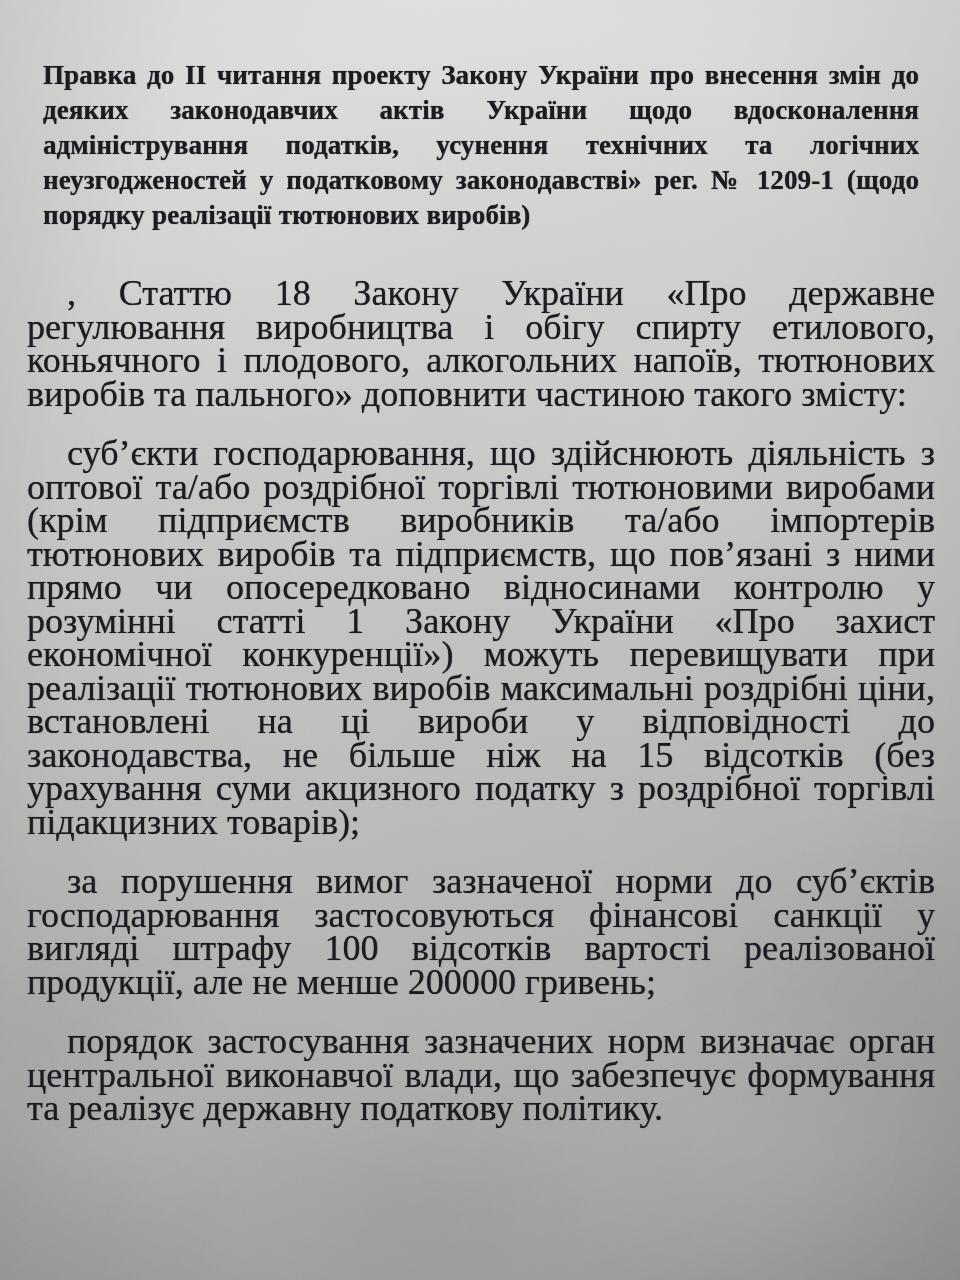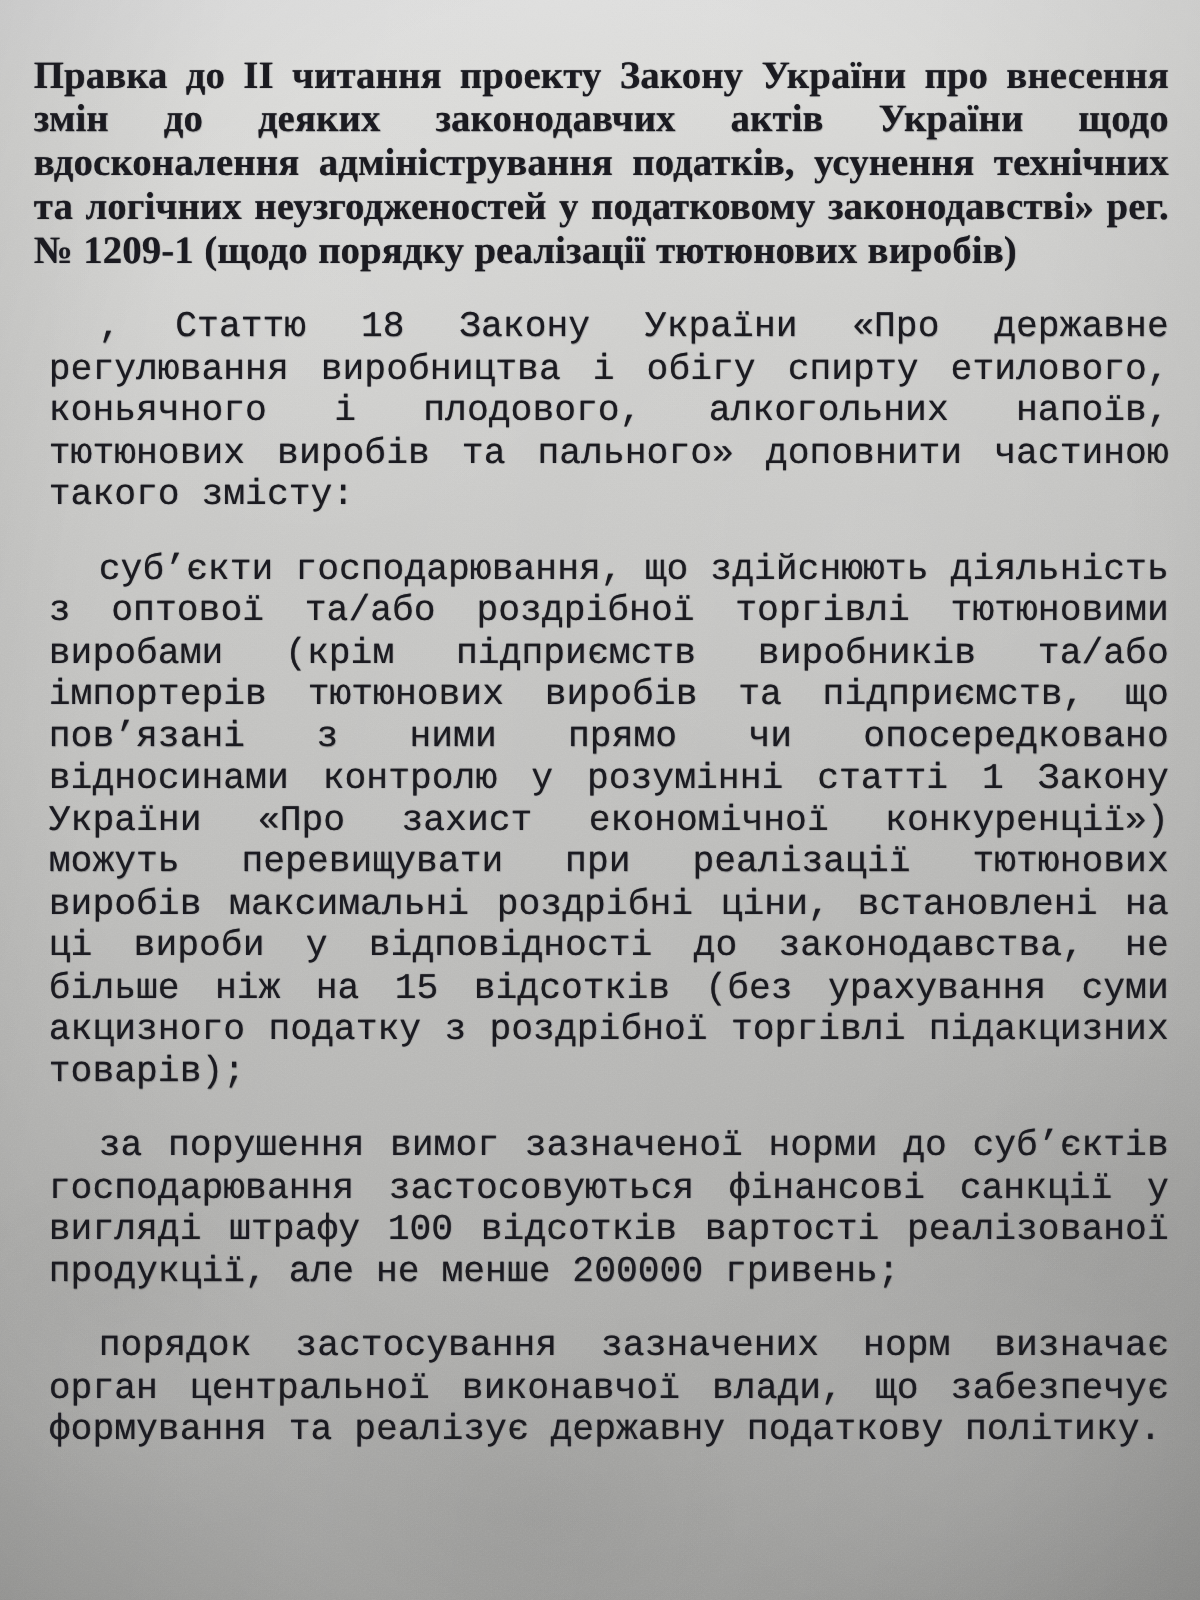--- a/index.html
+++ b/index.html
@@ -77,44 +77,44 @@
     inset: 0;
     padding: 0 25px 0 27px;
     box-sizing: border-box;
     color: #1b1b21;
     -webkit-font-smoothing: antialiased;
   }
 
   .doc-title {
     font-family: "Liberation Serif", "DejaVu Serif", serif;
     font-weight: bold;
-    font-size: 31px;
+    font-size: 27px;
     line-height: 35px;
     text-align: justify;
     text-align-last: left;
     text-indent: 0;
-    margin: 0;
+    margin: 16px;
     padding-top: 42px;
     letter-spacing: 0.1px;
     word-spacing: 0.5px;
   }
 
   .body-block {
     padding-top: 28px;
   }
 
   p.para {
-    font-family: Liberation Mono, monospace;
+    font-family: Liberation Serif, serif;
     font-weight: normal;
-    font-size: 29px;
+    font-size: 36px;
     line-height: 33.5px;
     text-align: justify;
     text-align-last: left;
     text-indent: 40px;
-    margin: 0 0 26px 12px;
+    margin: 0 0 26px 0;
     letter-spacing: 0.05px;
   }
 
   p.para.tight {
     margin-bottom: 25px;
   }
 
   
   .doc-title, p.para {
     text-shadow: 0 0 0.7px rgba(27,27,33,0.55),

